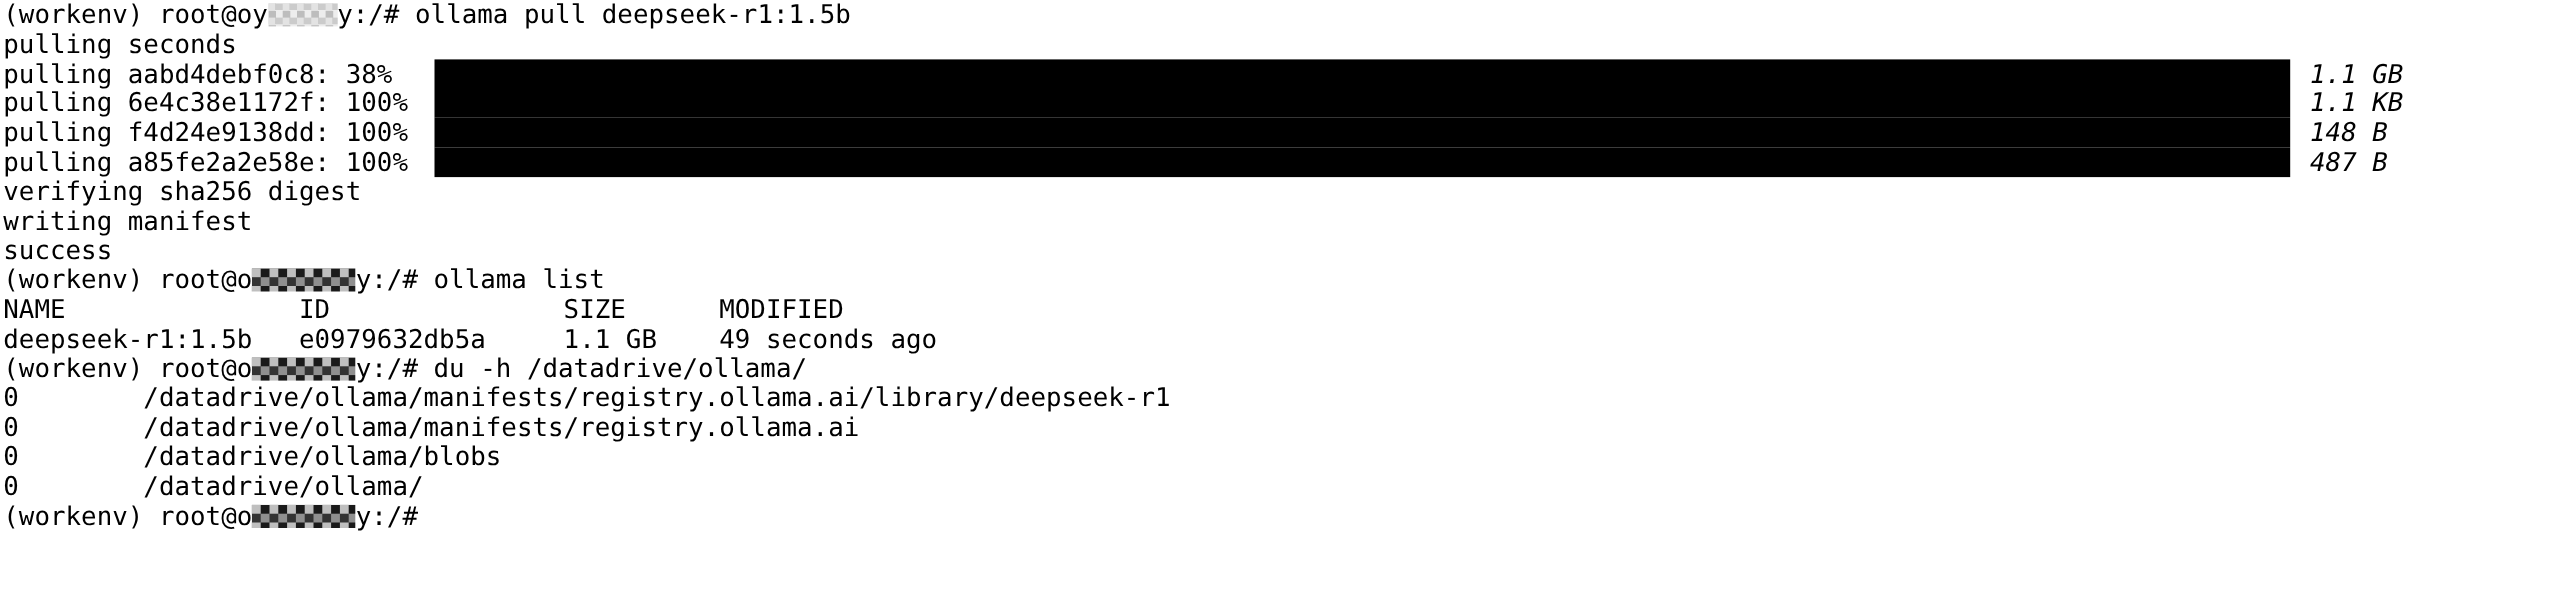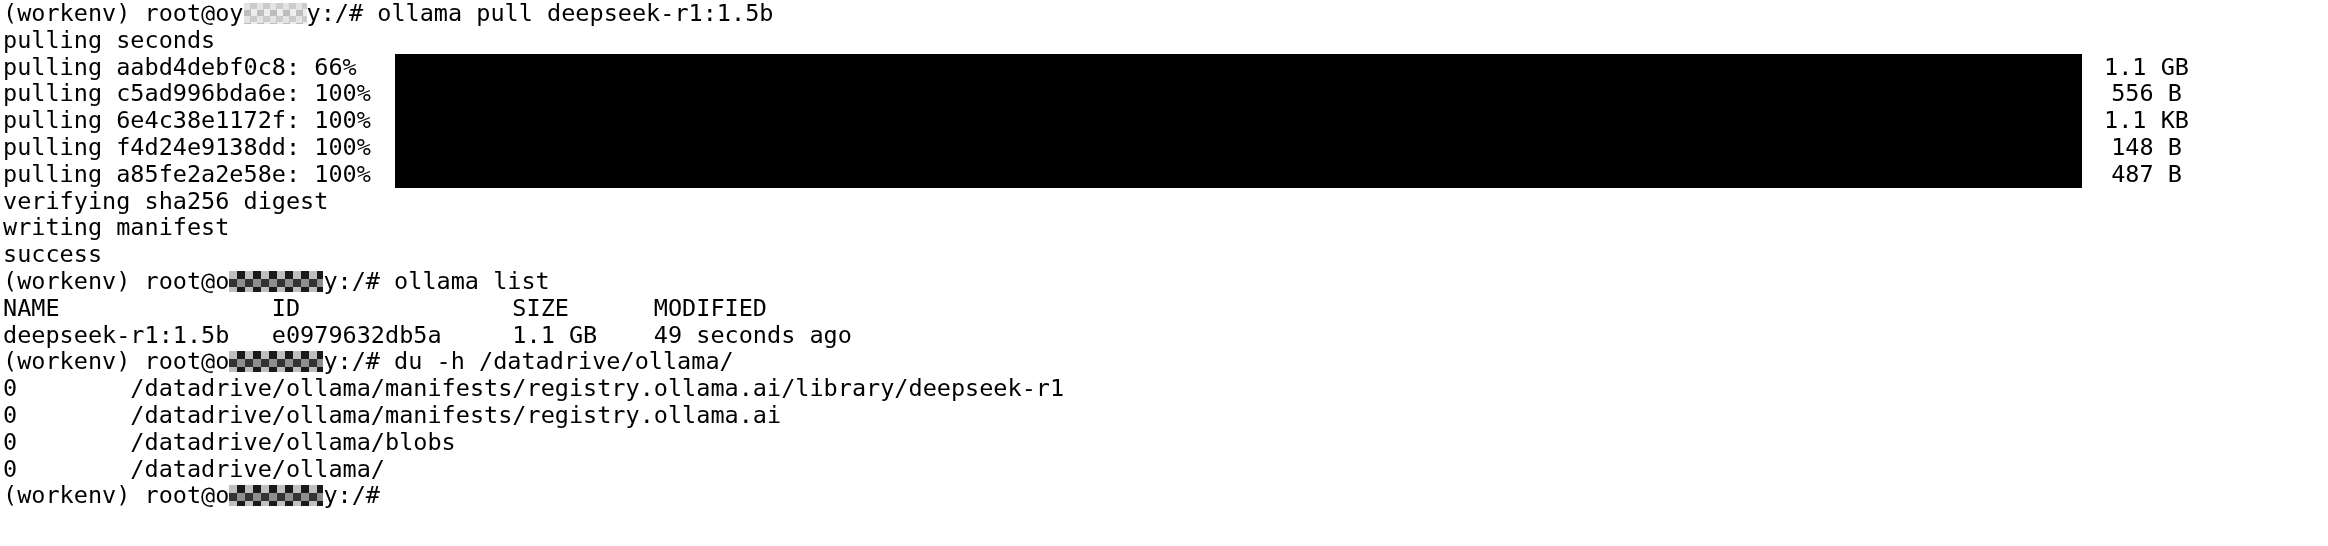--- a/index.html
+++ b/index.html
@@ -31,22 +31,23 @@
     top: 0;
     width: 1687px;
     height: 100%;
     background: #000000;
   }
   .line .size {
     position: absolute;
     left: 2097px;
     top: 0;
     width: 93px;
-    text-align: center;
+    text-align: left;
     white-space: pre;
+    font-style: italic;
   }
   .redact {
     display: inline-block;
     height: 21px;
     vertical-align: -3px;
   }
   .redact-light {
     width: 63px;
     background-image: conic-gradient(#cbcbcb 25%, #ededed 25% 50%, #bdbdbd 50% 75%, #e3e3e3 75%);
     background-size: 13px 13px;
@@ -59,23 +60,22 @@
 </style>
 </head>
 <body>
 
 <div class="terminal">
 
   <div class="line"><span>(workenv) root@oy</span><span class="redact redact-light"></span><span>y:/# ollama pull deepseek-r1:1.5b</span></div>
 
   <div class="line"><span>pulling seconds</span></div>
 
-  <div class="line"><span>pulling aabd4debf0c8: 66%</span><div class="bar"></div><span class="size">1.1 GB</span></div>
+  <div class="line"><span>pulling aabd4debf0c8: 38%</span><div class="bar"></div><span class="size">1.1 GB</span></div>
 
-  <div class="line"><span>pulling c5ad996bda6e: 100%</span><div class="bar"></div><span class="size">556 B</span></div>
 
   <div class="line"><span>pulling 6e4c38e1172f: 100%</span><div class="bar"></div><span class="size">1.1 KB</span></div>
 
   <div class="line"><span>pulling f4d24e9138dd: 100%</span><div class="bar"></div><span class="size">148 B</span></div>
 
   <div class="line"><span>pulling a85fe2a2e58e: 100%</span><div class="bar"></div><span class="size">487 B</span></div>
 
   <div class="line"><span>verifying sha256 digest</span></div>
 
   <div class="line"><span>writing manifest</span></div>

